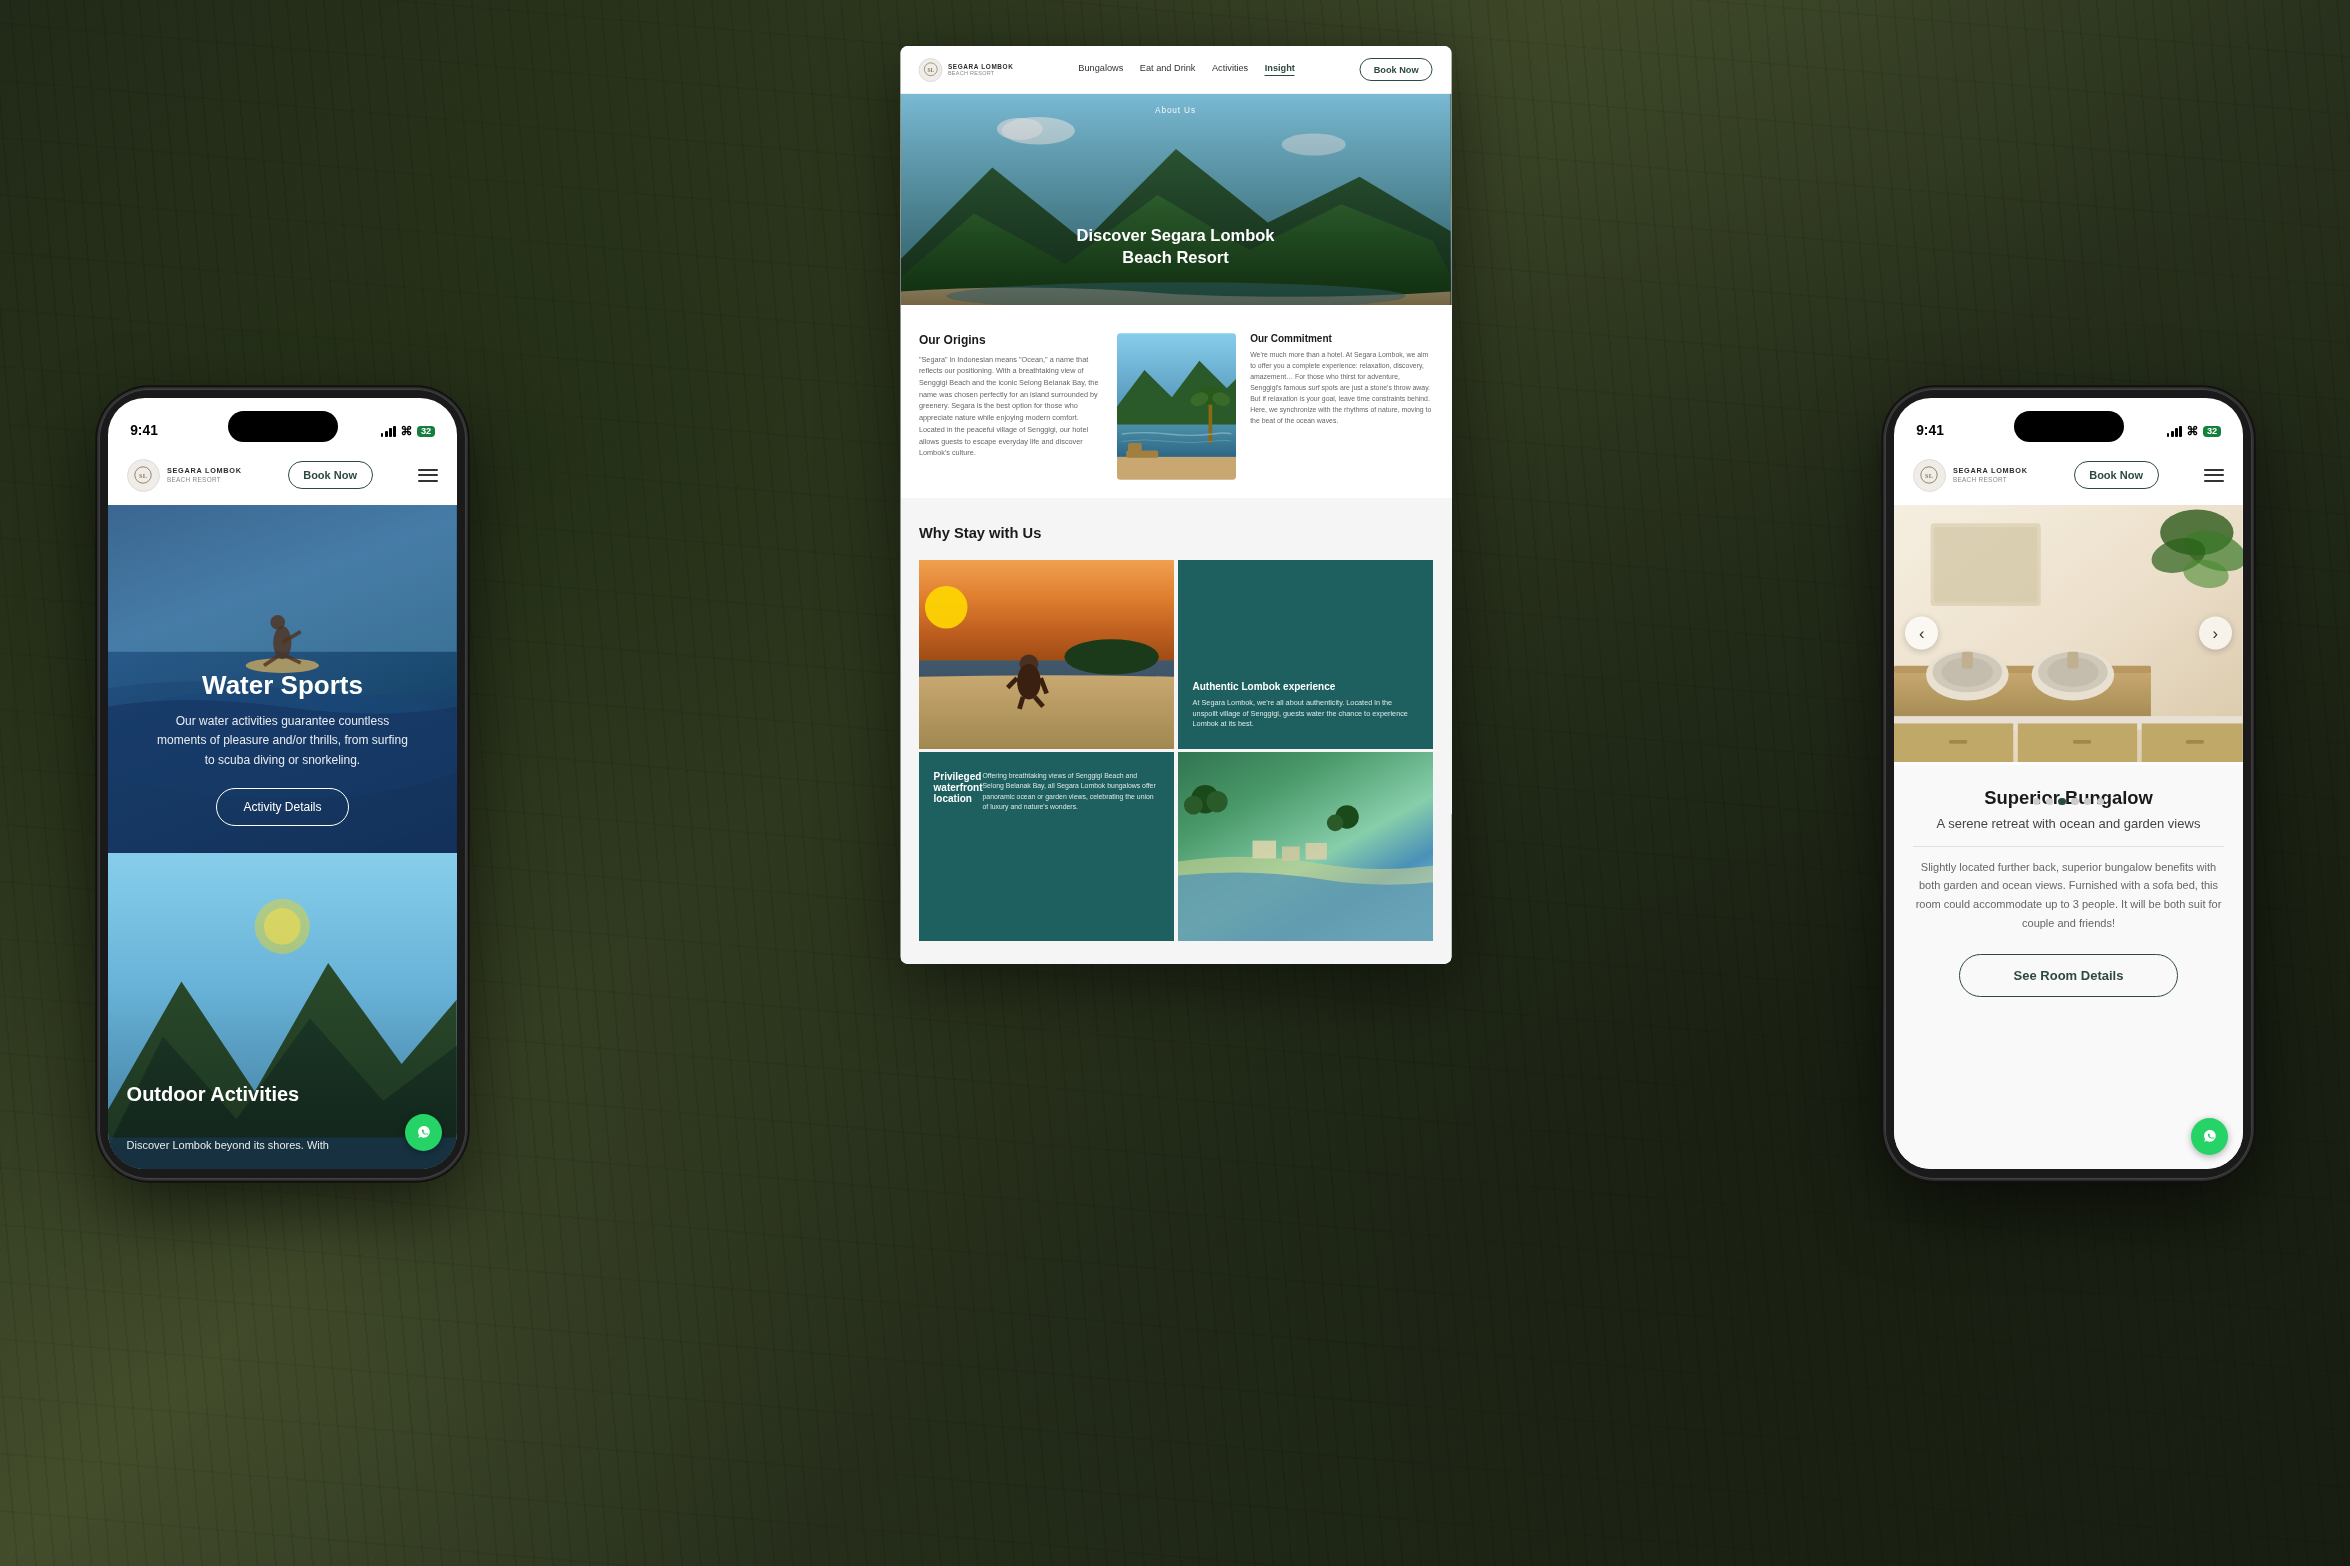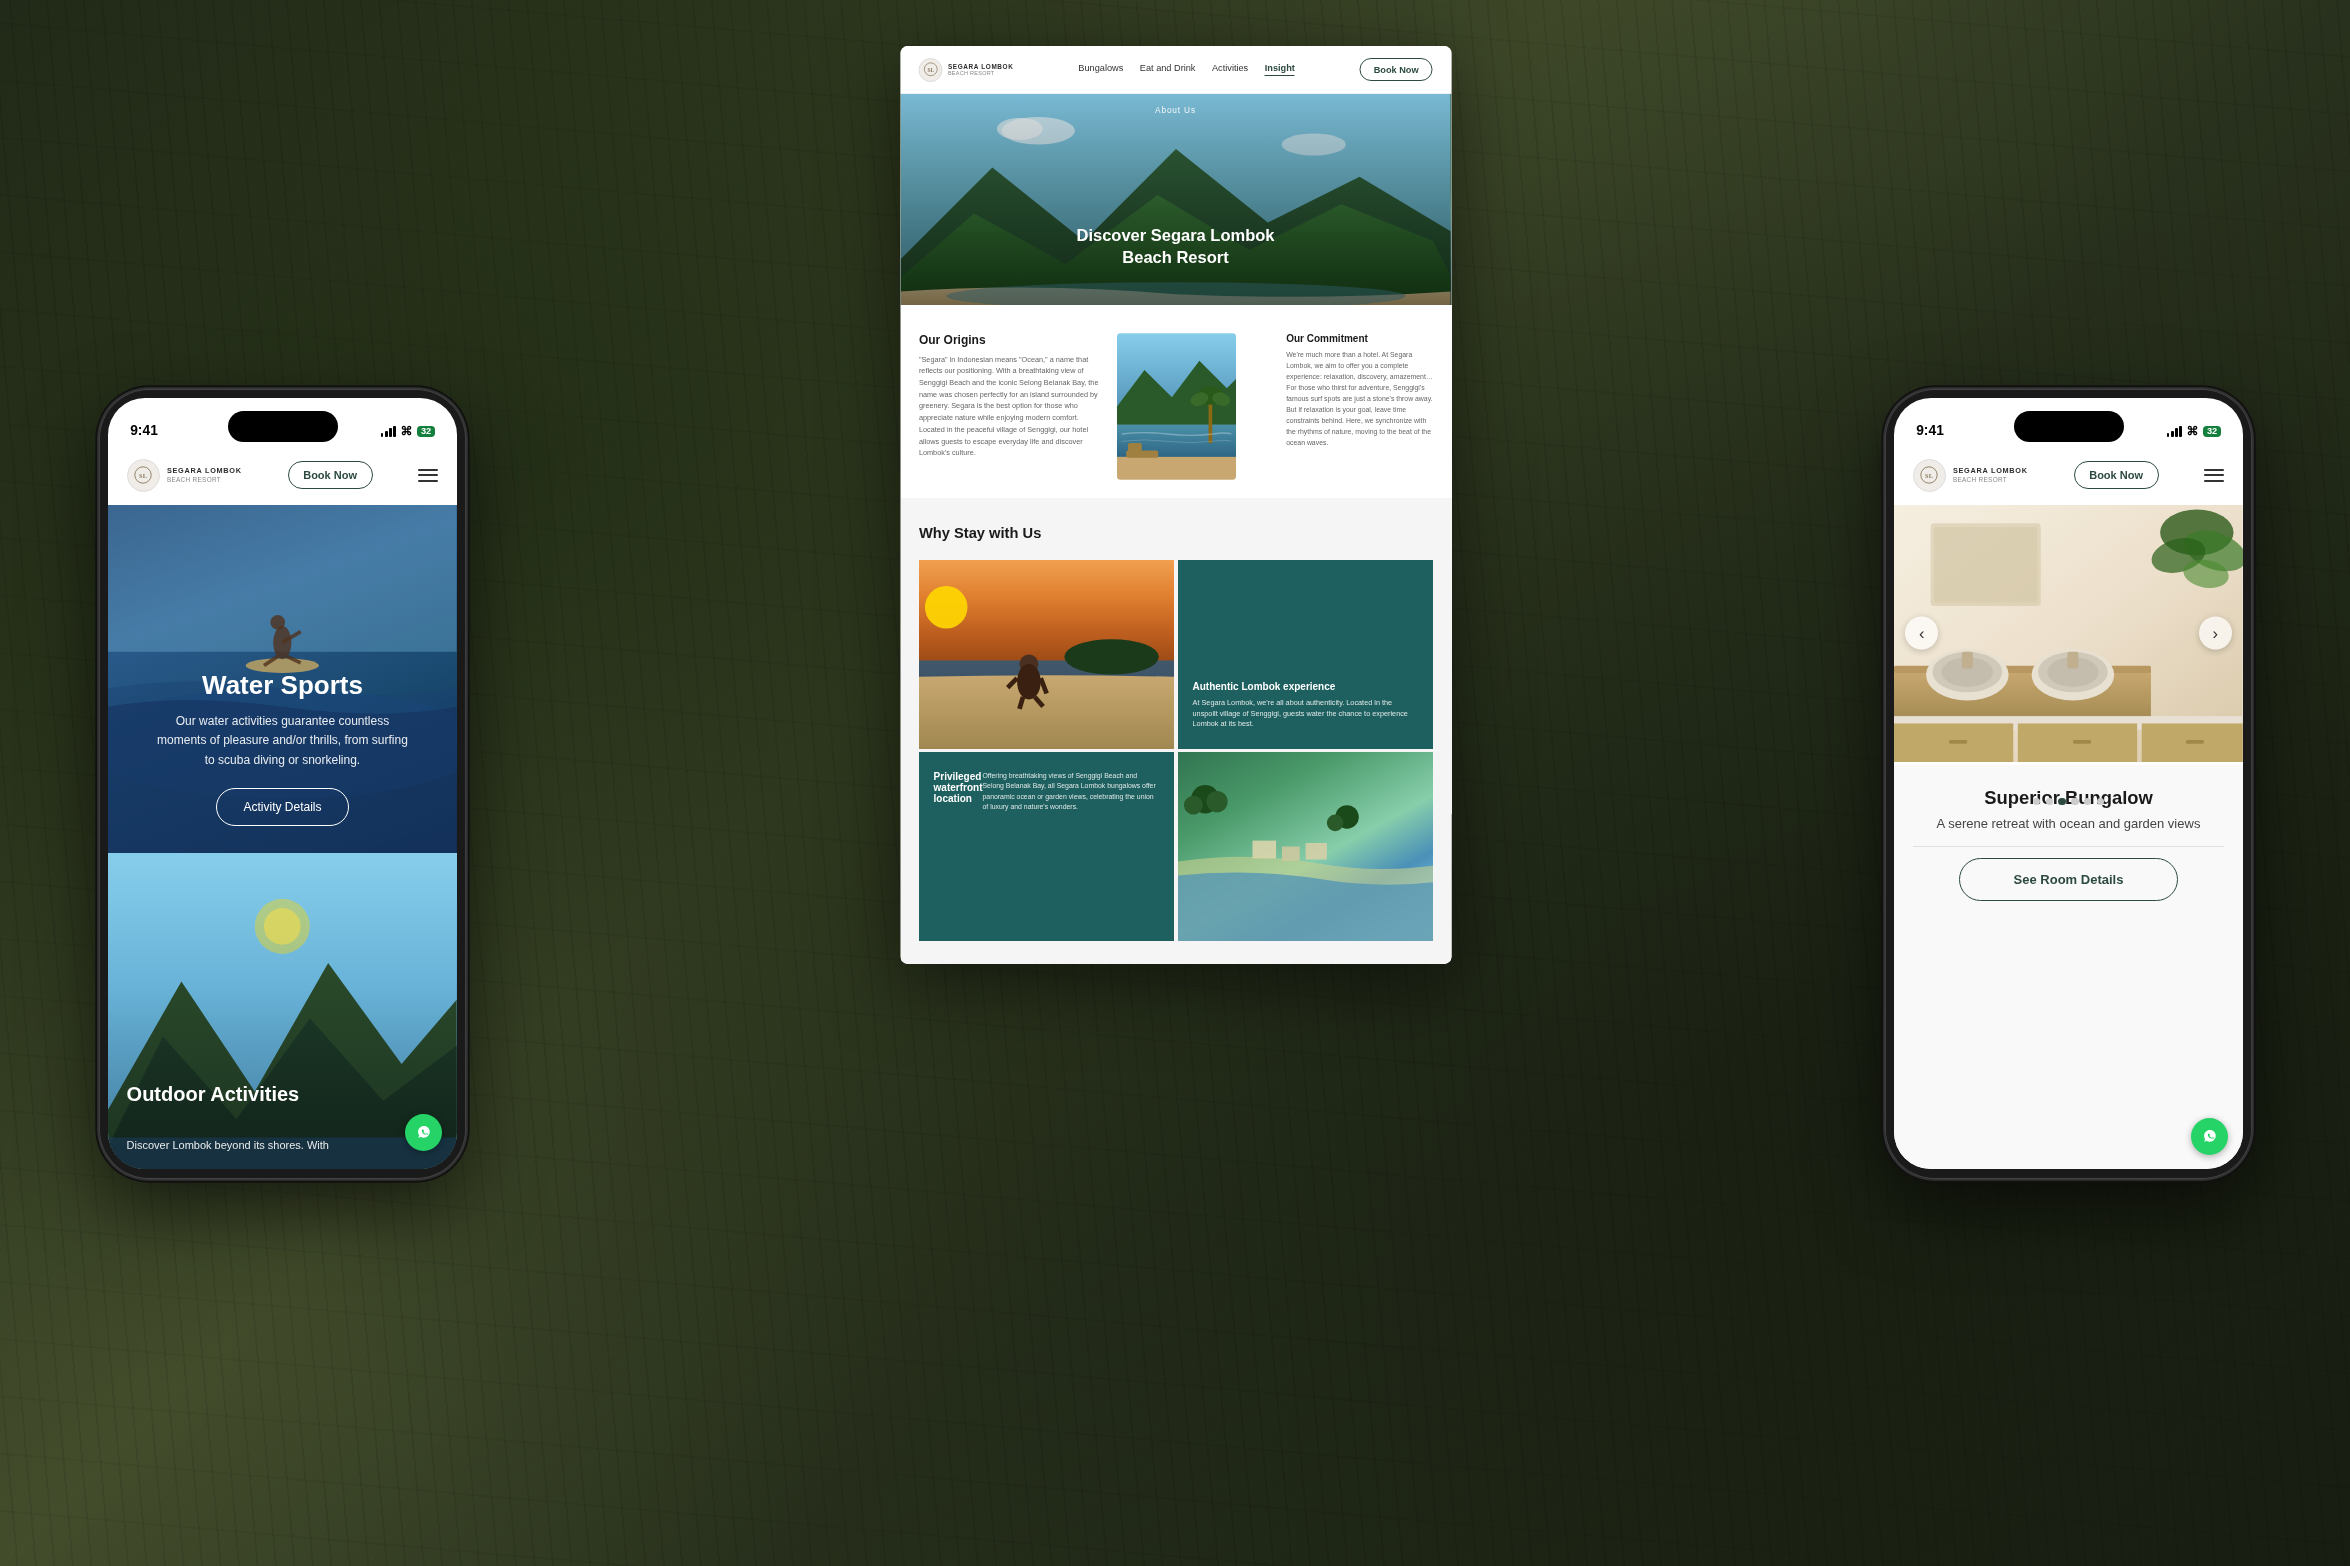--- a/index.html
+++ b/index.html
@@ -515,21 +515,20 @@
       width: 119px;
       height: 147px;
       flex-shrink: 0;
       border-radius: 3.7px;
       overflow: hidden;
       position: relative;
     }
 
     .commitment-box {
       flex: 1;
-      margin-left: 36px;
     }
 
     .commitment-title {
       font-size: 10px;
       font-weight: 700;
       color: #1a1a1a;
       margin-bottom: 5.5px;
     }
 
     .commitment-body {
@@ -1231,20 +1230,21 @@
         <div class="dot"></div>
         <div class="dot"></div>
       </div>
 
       <div class="room-card">
         <div class="room-title">Superior Bungalow</div>
         <div class="room-subtitle">A serene retreat with ocean and garden views</div>
 
         <div style="height:0.9px; background:#e0e0e0; margin:11px 0;"></div>
 
+        <div class="room-desc">Slightly located further back, superior bungalow benefits with both garden and ocean views. Furnished with a sofa bed, this room could accommodate up to 3 people. It will be both suit for couple and friends!</div>
 
         <button class="btn-see-room">See Room Details</button>
 
         <div class="chat-bubble-right" style="position:absolute; bottom:14.7px; right:14.7px;">
           <svg width="20" height="20" viewBox="0 0 22 22">
             <circle cx="11" cy="11" r="10" fill="#25d366"></circle>
             <path d="M11 4.5C7.4 4.5 4.5 7.4 4.5 11c0 1.5.5 2.8 1.3 3.9L4.5 17.5l2.7-1.3c1 .7 2.3 1.1 3.6 1.1 3.6 0 6.5-2.9 6.5-6.5S14.6 4.5 11 4.5zm3.2 8.8c-.1.3-.7.6-1 .6-.2 0-.5.1-1.6-.3-1.3-.5-2.2-1.8-2.3-1.9-.1-.1-.7-1-.7-1.8s.4-1.3.6-1.5c.2-.2.4-.2.5-.2h.4c.1 0 .3 0 .4.3.1.3.5 1.2.5 1.3 0 .1 0 .2-.1.3l-.3.4c-.1.1-.2.2-.1.4.1.2.5.8 1 1.3.7.6 1.3.8 1.5.9.2.1.3.1.4-.1l.3-.4c.1-.2.2-.1.4-.1.2.1 1.1.5 1.3.6.2.1.3.2.3.3 0 .2-.1.7-.3.9z" fill="white"></path>
           </svg>
         </div>
       </div>

